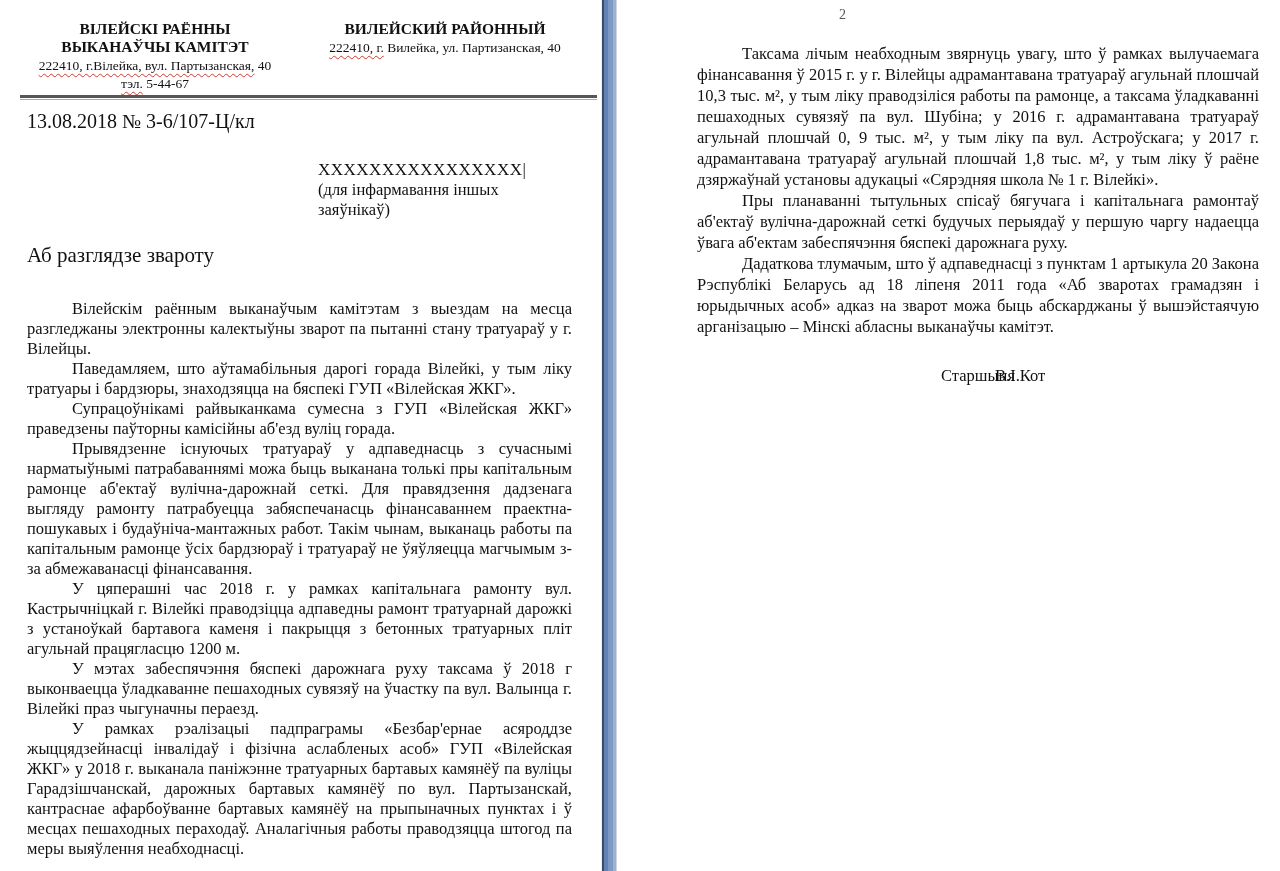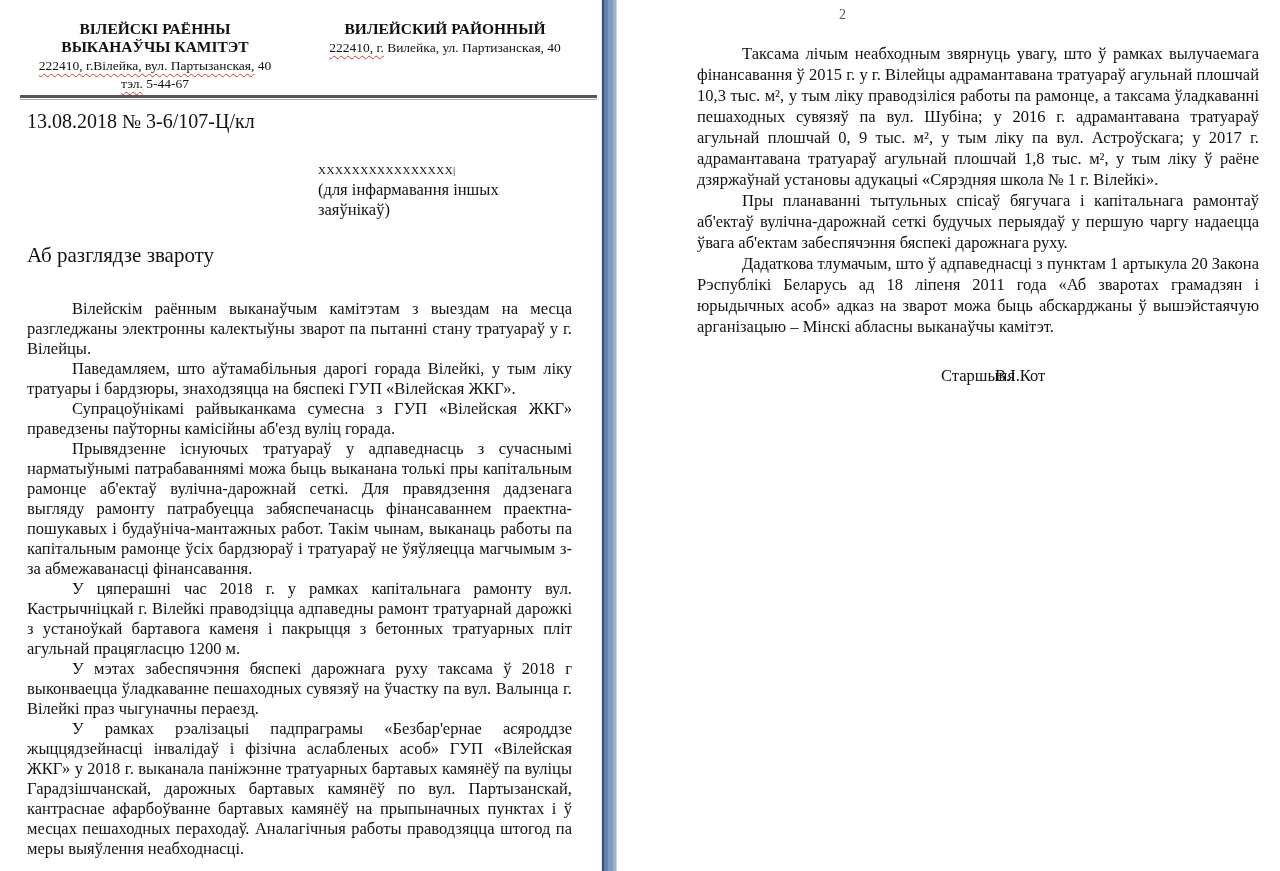--- a/index.html
+++ b/index.html
@@ -22,21 +22,21 @@
   .lh-addr { font-size:13.5px; line-height:17px; margin-top:1px; }
   .sp {
     text-decoration-line:underline; text-decoration-style:wavy;
     text-decoration-color:#cc3b2f; text-decoration-thickness:1px; text-underline-offset:3px;
   }
   .rule { position:absolute; top:95px; left:20px; width:577px; }
   .rule-thick { height:3px; background:#565656; }
   .rule-thin  { height:1px; background:#a8a8a8; margin-top:1px; }
   .refline { position:absolute; top:110px; left:27px; font-size:20px; }
   .recipient { position:absolute; top:160px; left:318px; width:222px; font-size:16.5px; line-height:20px; }
-  .masked { font-size:11px; letter-spacing:0.5px; }
+  .masked { font-size:17px; letter-spacing:0.5px; }
   .subject { position:absolute; top:243px; left:27px; font-size:21px; }
   .body { text-align:justify; font-size:16.5px; }
   .body p { text-indent:45px; }
   .body1 { position:absolute; top:299px; left:27px; width:545px; line-height:20px; }
   .body2 { position:absolute; top:43px;  left:80px; width:562px; line-height:21px; }
   .pagenum { position:absolute; top:7px; left:222px; font-size:14px; color:#555; }
   .sig { position:absolute; top:366px; left:80px; width:562px; font-size:16.5px;text-align:center; }
   .sig-name { position:absolute; left:298px; top:0; }
 </style>
 </head>

